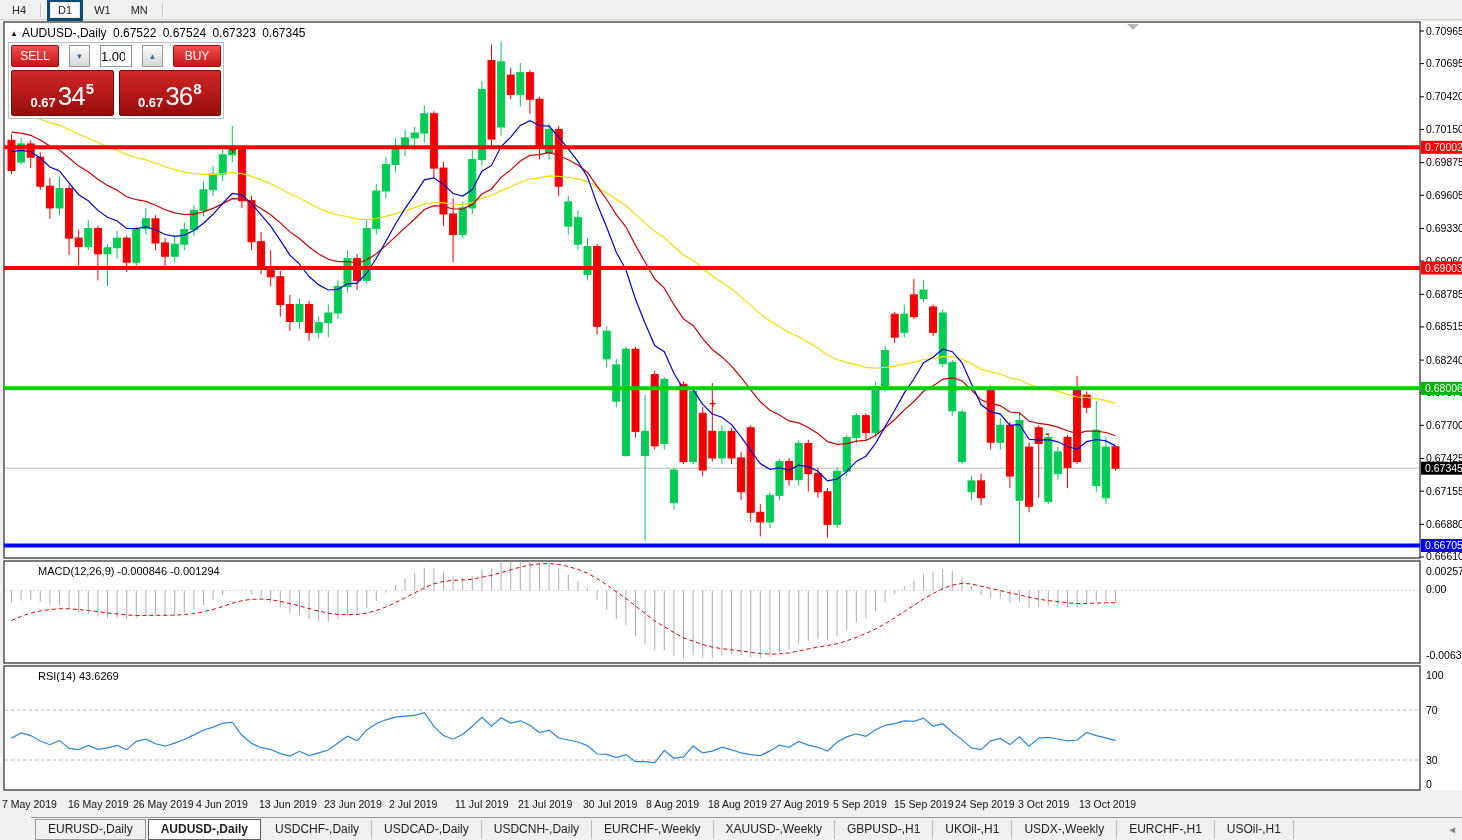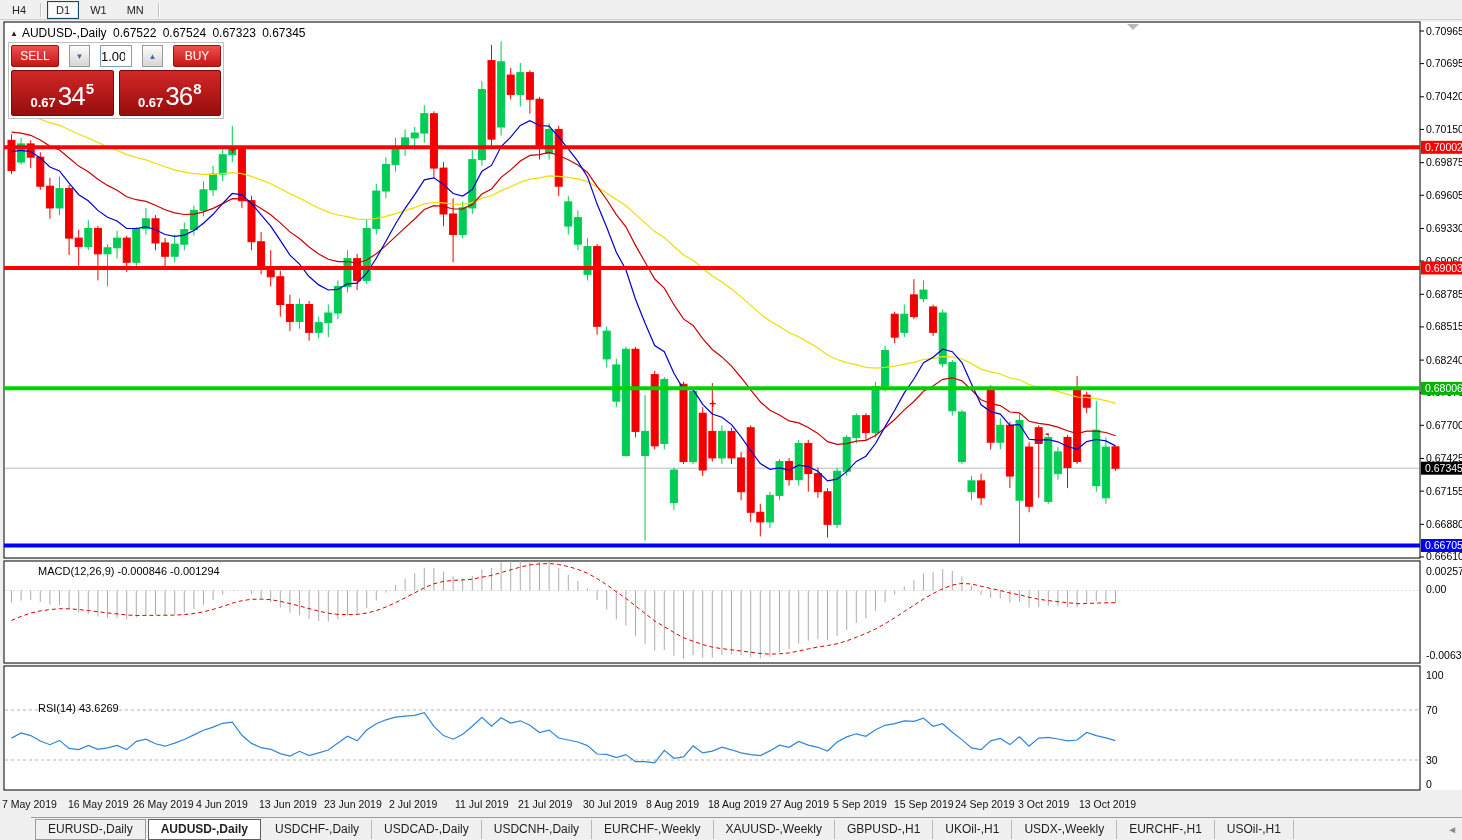--- a/index.html
+++ b/index.html
@@ -2,21 +2,21 @@
 <html><head>
 <meta charset="utf-8">
 <style>
   html,body{margin:0;padding:0;background:#f0f0f0;width:1462px;height:840px;overflow:hidden;
     font-family:"Liberation Sans","DejaVu Sans",sans-serif;-webkit-font-smoothing:antialiased;}
   #app{position:relative;width:1462px;height:720px;background:#f0f0f0;}
   
   #tf-toolbar{position:absolute;left:0;top:0;width:1462px;height:20px;background:#f0f0f0;
     border-bottom:1px solid #d4d0c8;display:flex;align-items:center;padding-left:2px;box-sizing:border-box;}
   .tf-btn{font-size:11px;color:#222;padding:1px 8px;margin:0 1px;border:1px solid transparent;cursor:default;line-height:14px;}
-  .tf-btn.active{background:#fbfbfb;border:1px solid #0c4a6e;box-shadow:inset 0 0 0 1px #e8e8e8;}
+  .tf-btn.active{background:#fbfbfb;border:3px solid #0c4a6e;box-shadow:inset 0 0 0 1px #e8e8e8;}
   .tf-sep{width:1px;height:14px;background:#c6c3bd;border-right:1px solid #fff;margin:0 4px;}
   
   #chart-svg{position:absolute;left:0;top:0;}
   #chart-header{position:absolute;left:10px;top:26px;font-size:12px;font-weight:normal;color:#000;z-index:5;text-align:right;}
   #chart-header .tri{font-size:8px;position:relative;top:-1px;margin-right:4px;color:#222;cursor:pointer;}
   #chart-header span{margin-right:3px;}
   .pane-label{position:absolute;font-size:11px;color:#000;z-index:5;padding-left:28px;}
   
   #trade-panel{position:absolute;left:8px;top:42px;width:216px;z-index:6;background:rgba(255,255,255,0.85);
     border:1px solid #c0c0c0;padding:2px;box-sizing:border-box;}
@@ -542,21 +542,21 @@
         <span class="px-small">0.67</span>
         <span class="px-big">36</span>
         <span class="px-sup">8</span>
       </div>
     </div>
   </div>
 
   <div class="pane-label" style="left:10px;top:565px;">
     <span>MACD(12,26,9)</span> <span>-0.000846 -0.001294</span>
   </div>
-  <div class="pane-label" style="left:10px;top:670px;margin-top:32px;">
+  <div class="pane-label" style="left:10px;top:670px;">
     <span>RSI(14)</span> <span>43.6269</span>
   </div>
 
   <div id="tabbar">
       <div class="tab boxed">EURUSD-,Daily</div>
       <div class="tab active">AUDUSD-,Daily</div>
       <div class="tab">USDCHF-,Daily</div>
       <div class="tab">USDCAD-,Daily</div>
       <div class="tab">USDCNH-,Daily</div>
       <div class="tab">EURCHF-,Weekly</div>

